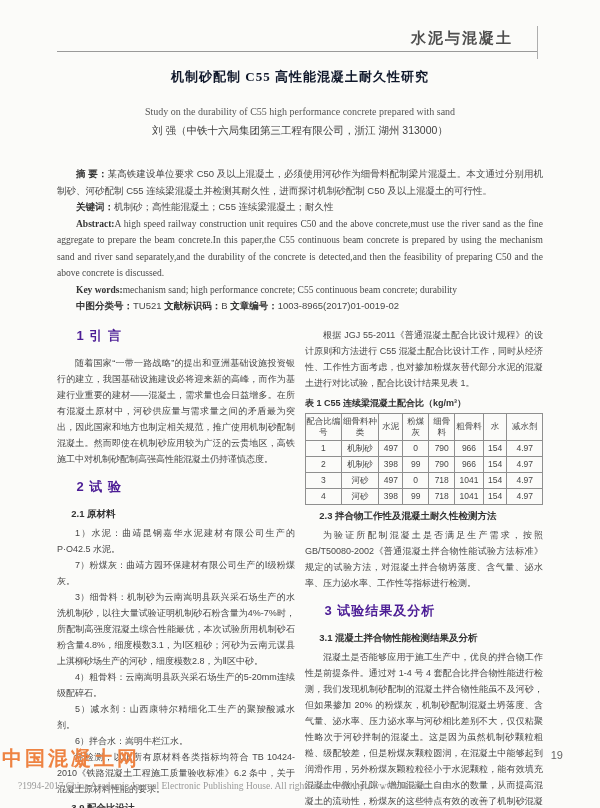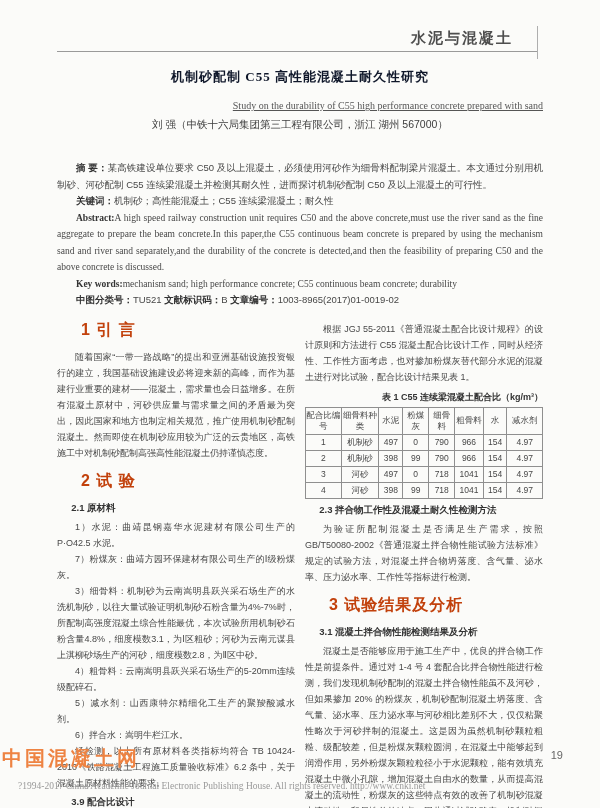--- a/index.html
+++ b/index.html
@@ -15,42 +15,41 @@
   }
   .header-rule{position:absolute;top:51px;left:57px;width:480px;height:1px;background:#9a9a9a;}
   .header-vline{position:absolute;top:26px;left:537px;width:1px;height:33px;background:#aeaeae;}
   
   .content{position:absolute;top:62px;left:57px;width:486px;}
   .paper-title{
     margin:6px;text-align:center;font-size:13px;font-weight:bold;color:#0f172a;
     font-family:"Liberation Serif","DejaVu Serif",serif;letter-spacing:1px;
   }
   .paper-subtitle{
-    margin-top:14px;text-align:right;font-size:10px;color:#555;
+    margin-top:20px;text-align:center;font-size:10px;color:#555;
     font-family:"Liberation Serif","DejaVu Serif",serif;
-    text-decoration:underline;
   }
   .paper-author{margin-top:7px;text-align:center;font-size:10.5px;color:#3e3e3e;}
   
   .meta{margin-top:28px;font-size:9.5px;line-height:16.5px;text-align:justify;}
   .meta p{margin:0;text-indent:2em;}
   .meta b{font-weight:bold;color:#333;}
   .meta .en{font-family:"Liberation Serif","DejaVu Serif",serif;}
   
   .columns{display:flex;gap:10px;margin-top:12px;}
   .col{width:238px;font-size:9px;line-height:16px;text-align:justify;}
   .col p{margin:0;text-indent:2em;}
   .col .h-big{
-    font-size:16px;font-weight:bold;color:#c2410c;margin:12px 0 11px;
+    font-size:13px;font-weight:bold;color:#4c1d95;margin:12px 0 11px;
     text-indent:1.5em;letter-spacing:1px;
   }
   .col > .h-big:first-child{margin-top:1px;}
   .col .h-sub{font-size:9.5px;font-weight:bold;color:#333;margin:3px 0;text-indent:1.5em;}
   
-  .tbl-title{font-size:9px;font-weight:bold;color:#333;text-align:right;margin:4px 0 2px;text-indent:0;}
+  .tbl-title{font-size:9px;font-weight:bold;color:#333;text-align:left;margin:4px 0 2px;text-indent:0;}
   table.mix{width:100%;border-collapse:collapse;font-size:8.5px;color:#474747;table-layout:fixed;}
   table.mix th,table.mix td{border:1px solid #8f8f8f;text-align:center;padding:2px 0;font-weight:normal;line-height:11px;}
   
   .watermark{
     position:absolute;top:745px;left:2px;width:100%;
     font-size:20px;font-weight:bold;color:#ee8342;letter-spacing:3px;
   }
   .page-num{position:absolute;top:749px;right:37px;font-size:11px;color:#666;}
   .copyright{
     position:absolute;top:781px;left:18px;font-size:9.5px;color:#999;
@@ -63,21 +62,21 @@
 <div class="page">
 
   <div class="header-badge">水泥与混凝土</div>
   <div class="header-rule"></div>
   <div class="header-vline"></div>
 
   <div class="content">
 
     <h1 class="paper-title">机制砂配制 C55 高性能混凝土耐久性研究</h1>
     <div class="paper-subtitle">Study on the durability of C55 high performance concrete prepared with sand</div>
-    <div class="paper-author">刘 强（中铁十六局集团第三工程有限公司，浙江 湖州 567000）</div>
+    <div class="paper-author">刘 强（中铁十六局集团第三工程有限公司，浙江 湖州 313000）</div>
 
     <div class="meta">
       <p><b>摘 要：</b><span>某高铁建设单位要求 C50 及以上混凝土，必须使用河砂作为细骨料配制梁片混凝土。本文通过分别用机制砂、河砂配制 C55 连续梁混凝土并检测其耐久性，进而探讨机制砂配制 C50 及以上混凝土的可行性。</span></p>
       <p><b>关键词：</b><span>机制砂；高性能混凝土；C55 连续梁混凝土；耐久性</span></p>
       <p class="en"><b>Abstract:</b><span>A high speed railway construction unit requires C50 and the above concrete,must use the river sand as the fine aggregate to prepare the beam concrete.In this paper,the C55 continuous beam concrete is prepared by using the mechanism sand and river sand separately,and the durability of the concrete is detected,and then the feasibility of preparing C50 and the above concrete is discussed.</span></p>
       <p class="en"><b>Key words:</b><span>mechanism sand;  high performance concrete;  C55 continuous beam concrete;  durability</span></p>
       <p><b>中图分类号：</b><span>TU521 </span><b>文献标识码：</b><span>B </span><b>文章编号：</b><span>1003-8965(2017)01-0019-02</span></p>
     </div>
 
     <div class="columns">

